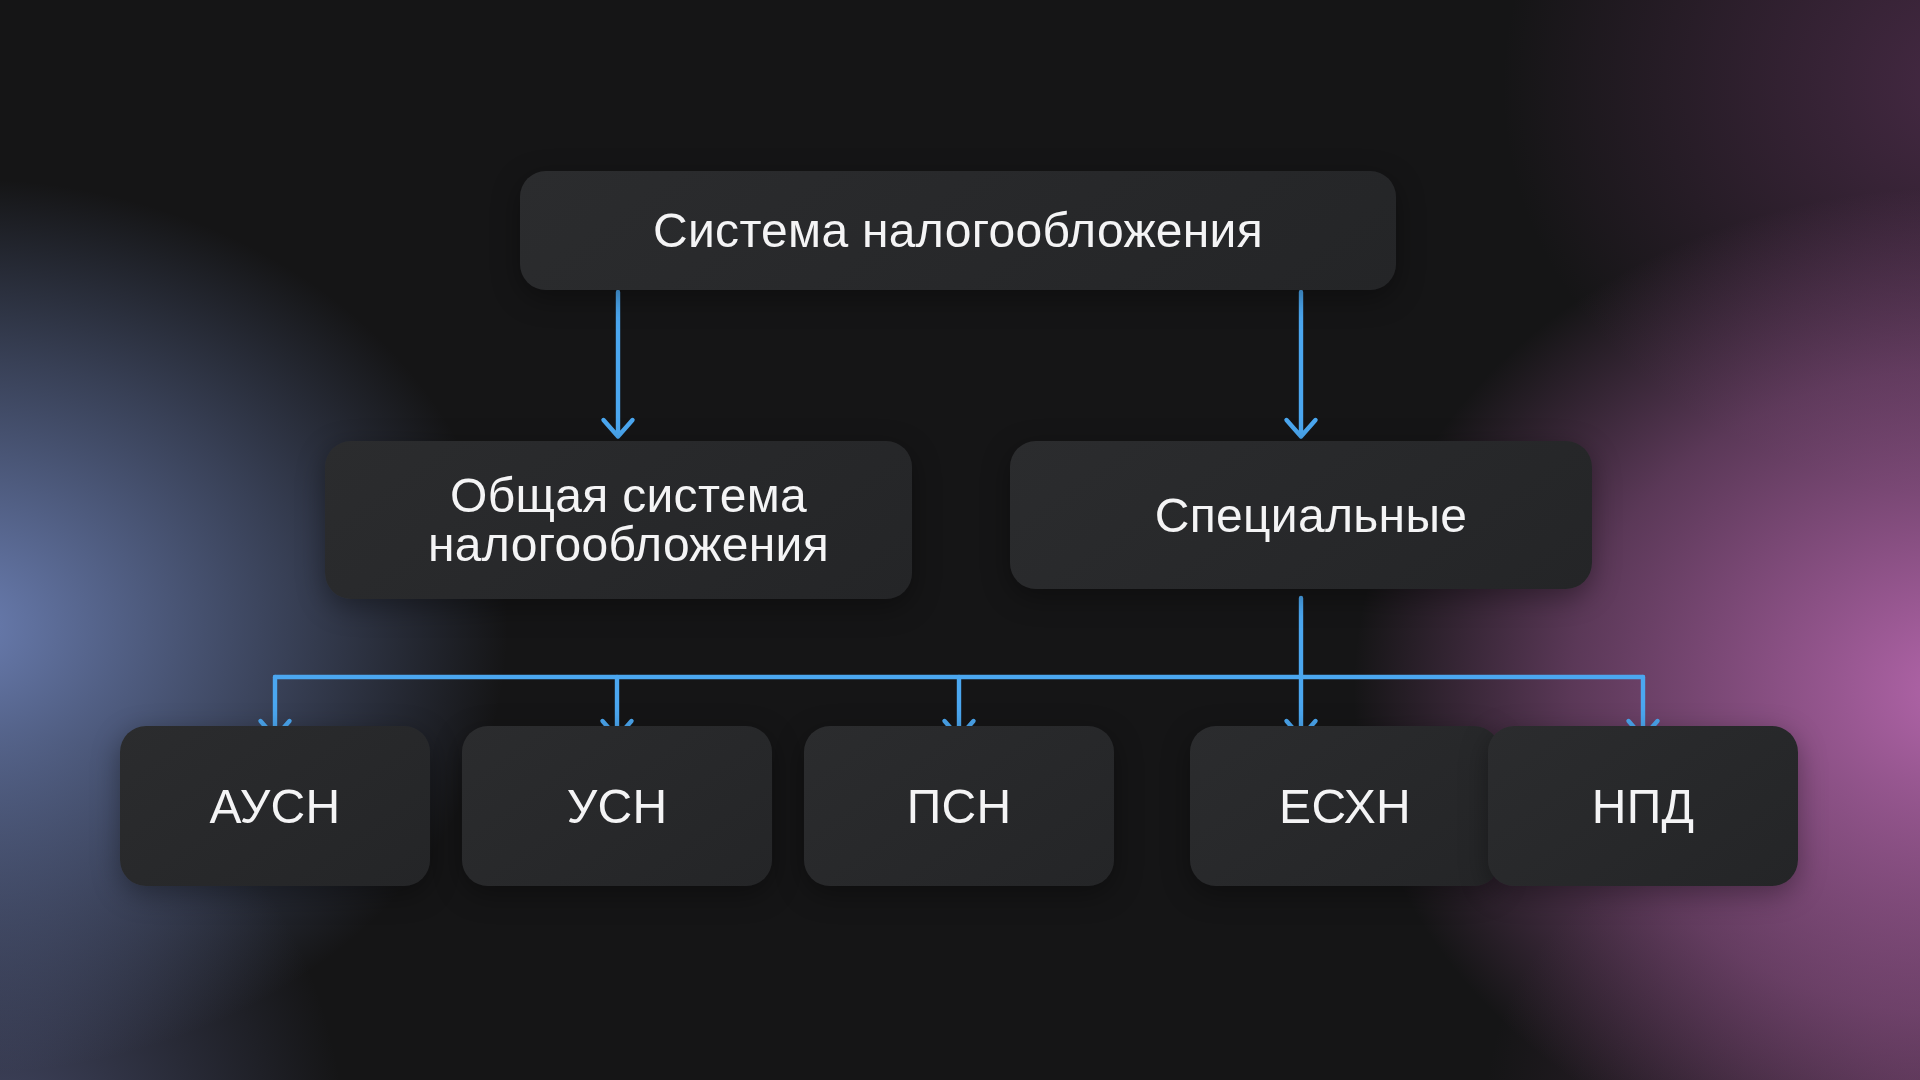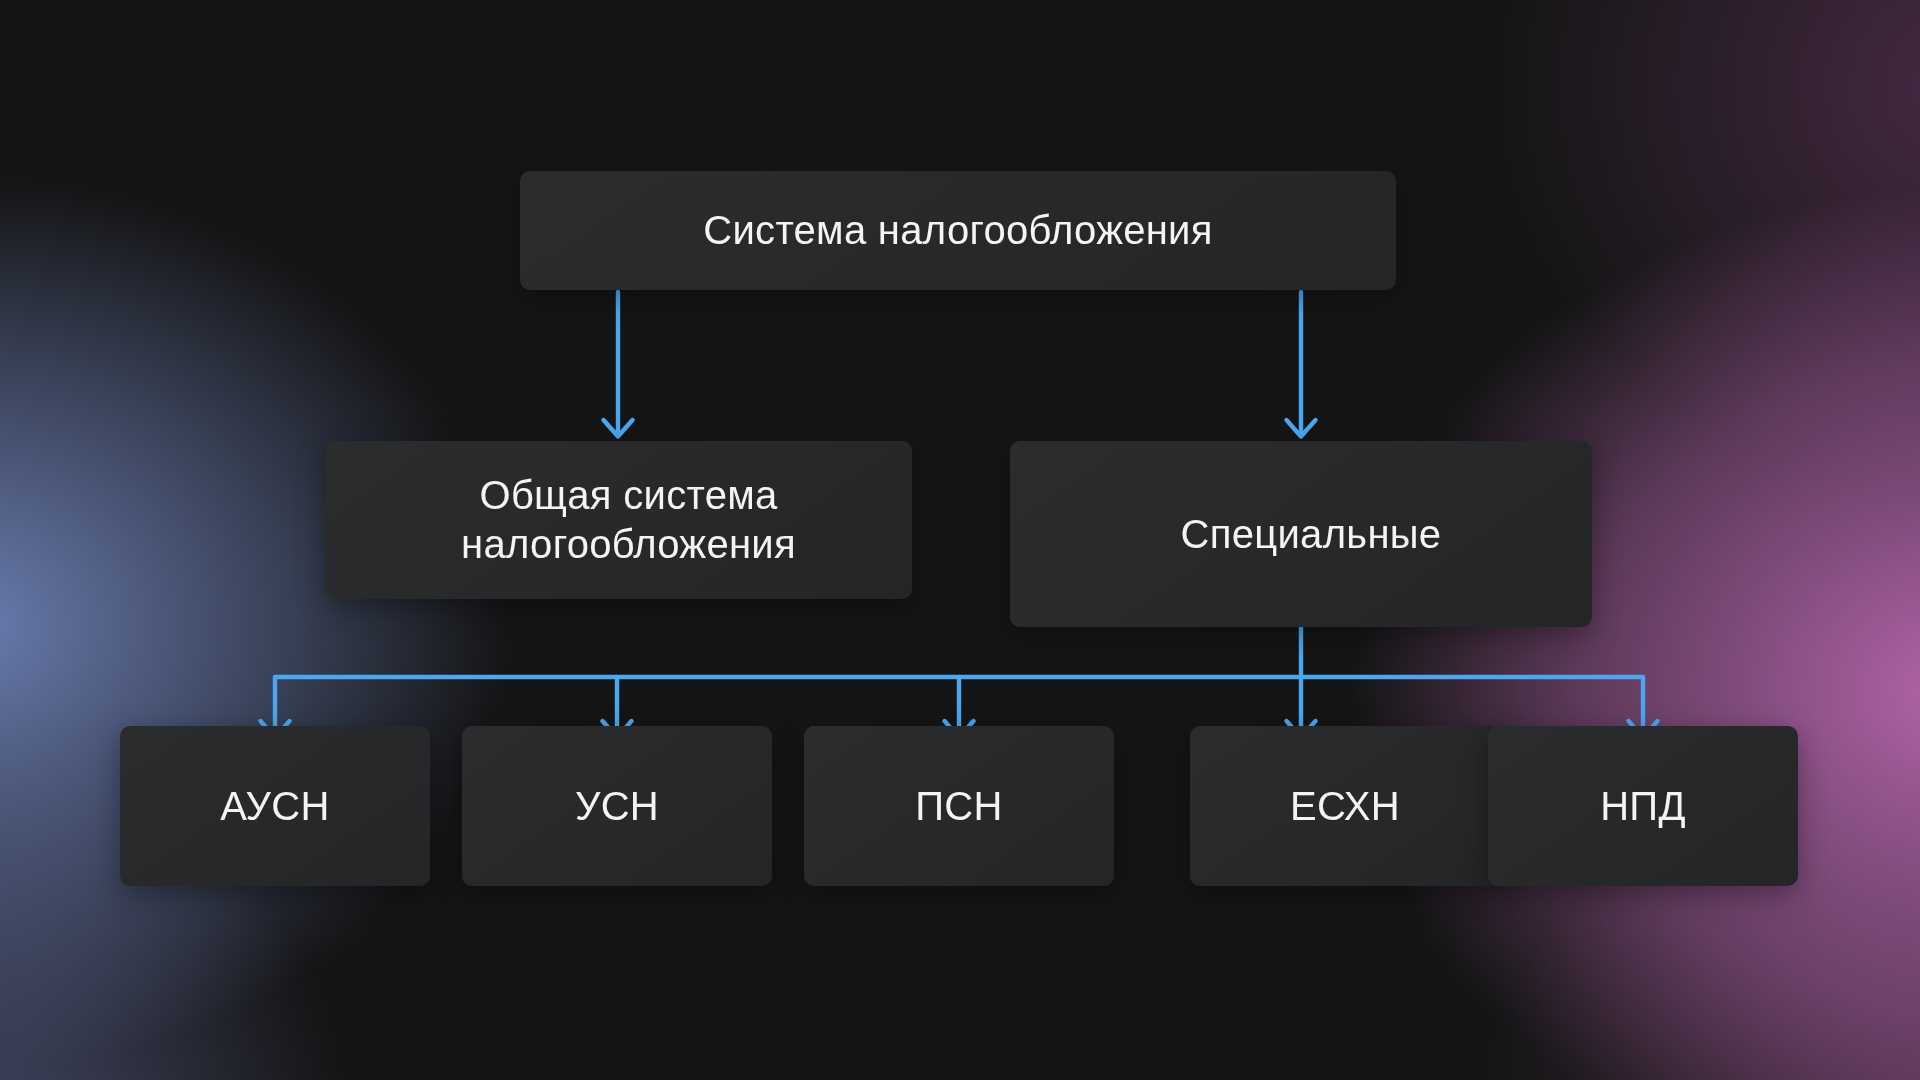--- a/index.html
+++ b/index.html
@@ -35,31 +35,31 @@
     stroke-width: 4.4;
     stroke-linecap: round;
     stroke-linejoin: round;
     fill: none;
   }
   .node{
     position:absolute;
     display:flex; align-items:center; justify-content:center;
     text-align:center;
     background: linear-gradient(145deg, var(--node-bg-1) 0%, var(--node-bg-2) 100%);
-    border-radius: 10px;
+    border-radius: 26px;
     color: var(--node-text);
-    font-size: 40px;
+    font-size: 48px;
     font-weight: 500;
     letter-spacing: 0.3px;
     box-shadow: 0 8px 28px rgba(0,0,0,0.35);
   }
   .node .line{ display:block; line-height:49px;margin-left:20px; }
   .node-root   { left:520px;  top:171px; width:876px; height:119px; }
   .node-osn    { left:325px;  top:441px; width:587px; height:158px; }
-  .node-special{ left:1010px; top:441px; width:582px; height:186px; }
+  .node-special{ left:1010px; top:441px; width:582px; height:148px; }
   .leaf        { top:726px; width:310px; height:160px; }
   .leaf-0{ left:120px; }
   .leaf-1{ left:462px; }
   .leaf-2{ left:804px; }
   .leaf-3{ left:1146px;margin-left:44px; }
   .leaf-4{ left:1488px; }
 </style>
 </head>
 <body>
 

